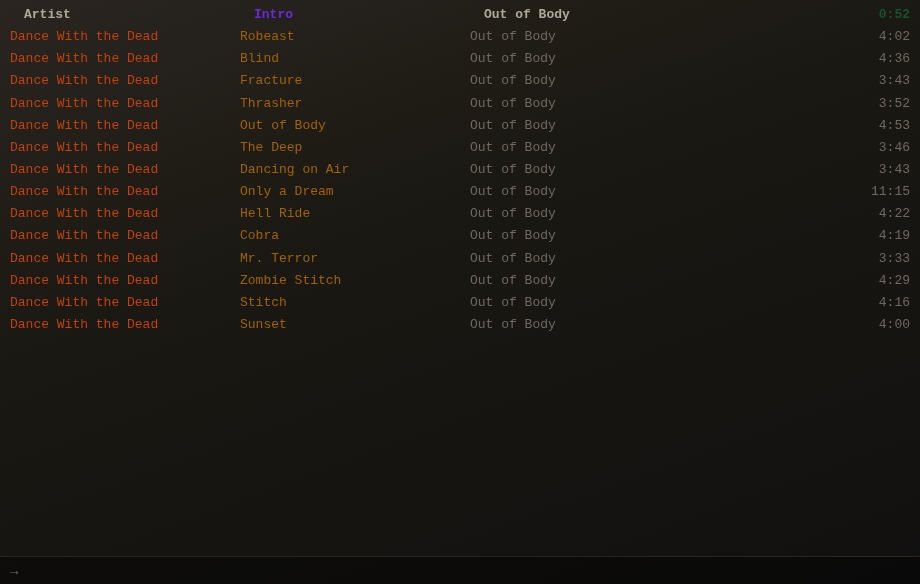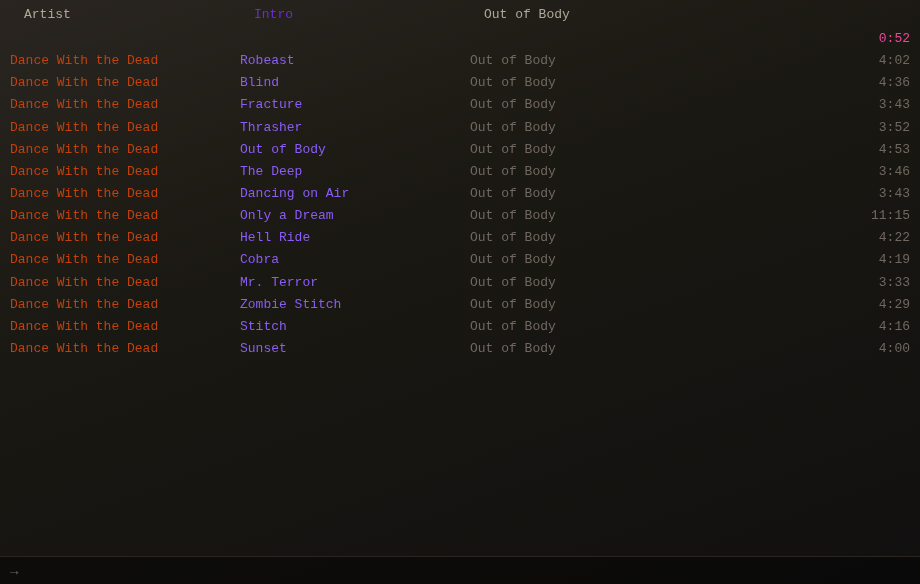--- a/index.html
+++ b/index.html
@@ -27,56 +27,55 @@
     .track-row {
       display: grid;
       grid-template-columns: 230px 230px 230px 1fr;
       padding: 1px 10px;
       line-height: 1.55;
       cursor: pointer;
     }
 
     .track-row:first-child {
       color: #b0a898;
-      font-weight: normal;
+      font-weight: bold;
       padding-left: 24px;
     }
 
     .track-row .artist {
       color: #c2410c;
     }
 
     .track-row:first-child .artist {
       color: #b0a898;
     }
 
     .track-row .title {
-      color: #8b5cf6;
+      color: #a16207;
     }
 
     .track-row:first-child .title {
       color: #6d28d9;
     }
 
     .track-row .album {
       color: #706860;
     }
 
     .track-row:first-child .album {
       color: #b0a898;
     }
 
     .track-row .duration {
       text-align: right;
       color: #706860;
     }
 
     .track-row:first-child .duration {
-      color: #ec4899;
-      margin-top: 24px;
+      color: #14532d;
     }
 
     .bottom-bar {
       position: absolute;
       bottom: 0;
       left: 0;
       width: 100%;
       height: 28px;
       background: rgba(0,0,0,0.4);
       display: flex;

